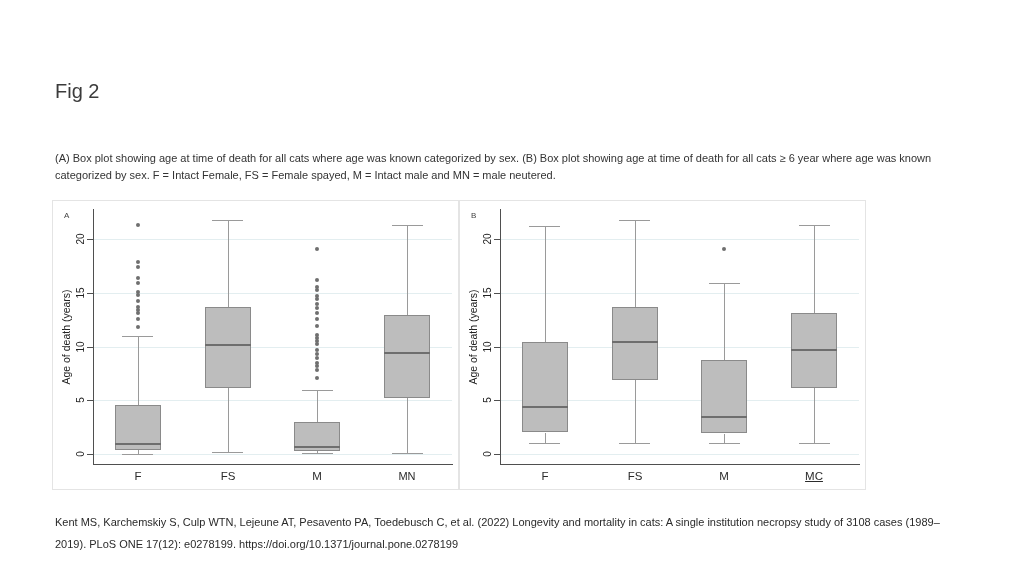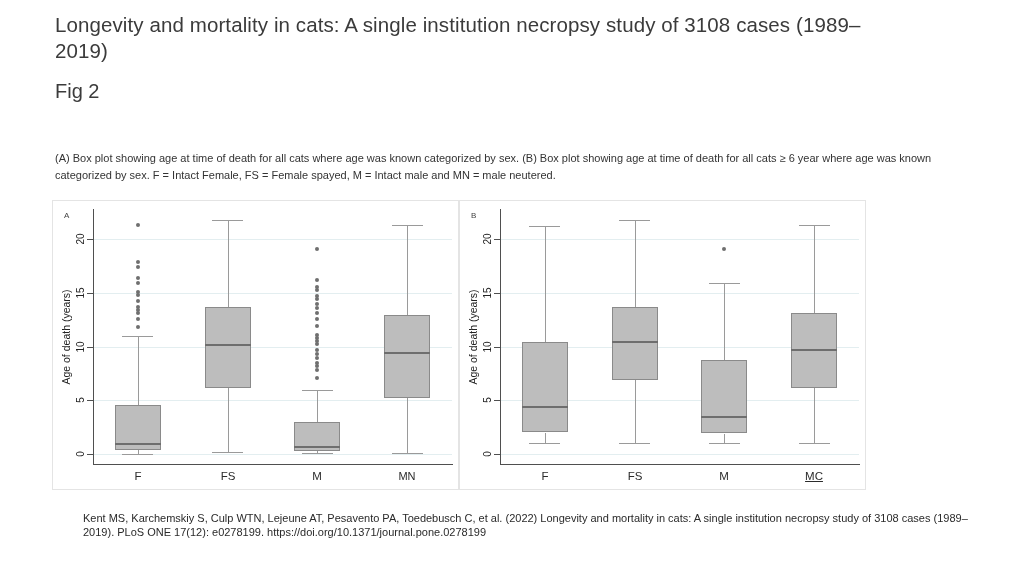--- a/index.html
+++ b/index.html
@@ -30,34 +30,33 @@
   }
   .figure-wrap {
     position: absolute; left: 52px; top: 200px; display: flex;
   }
   .panel {
     position: relative; width: 407px; height: 290px;
     background: #fff; border: 1px solid #e4e4e4; box-sizing: border-box;
   }
   .citation {
     position: absolute; left: 55px; top: 511px; width: 890px;
-    font-size: 11px; line-height: 14px; color: #2a2a2a; margin-left: 28px;
+    font-size: 11px; line-height: 22px; color: #2a2a2a;
   }
   
   .abs { position: absolute; }
   .tick-label, .cat-label, .axis-title, .panel-letter {
     position: absolute; color: #222; white-space: nowrap;
   }
 </style>
 </head>
 <body>
 
 <div class="page">
 
-  <h1 class="article-title">Longevity and mortality in cats: A single institution necropsy study of 3108 cases (1989–2019)</h1>
 
   <div class="fig-label">Fig 2</div>
 
 
   <div class="fig-caption">(A) Box plot showing age at time of death for all cats where age was known categorized by sex. (B) Box plot showing age at time of death for all cats ≥ 6 year where age was known categorized by sex. F = Intact Female, FS = Female spayed, M = Intact male and MN = male neutered.</div>
 
   <div class="figure-wrap">
     <div class="panel" id="panelA">
         <div class="abs" style="left: 41px; width: 358px; top: 253px; height: 1px; background: rgb(227, 238, 240);"></div>
         <div class="abs" style="left: 34px; width: 6px; top: 253px; height: 1px; background: rgb(79, 79, 79);"></div>

